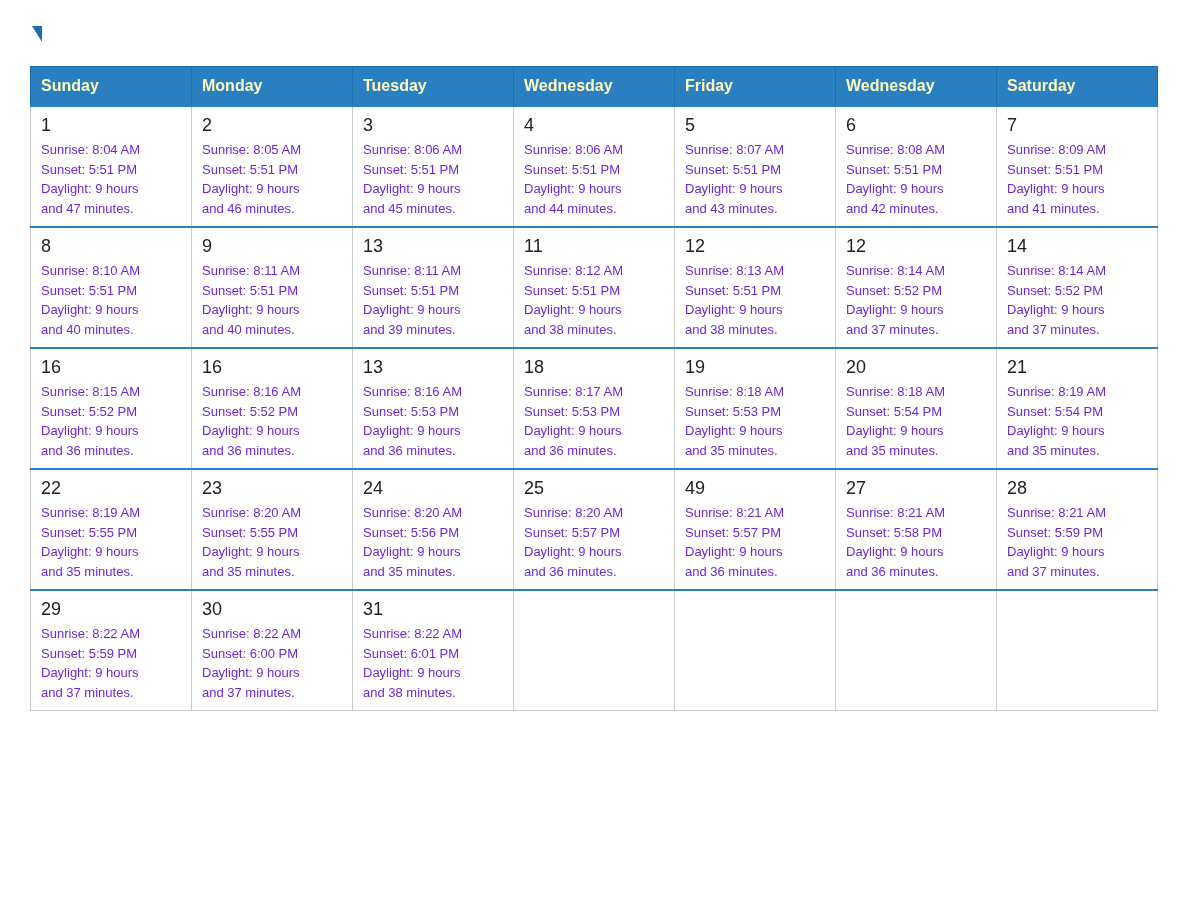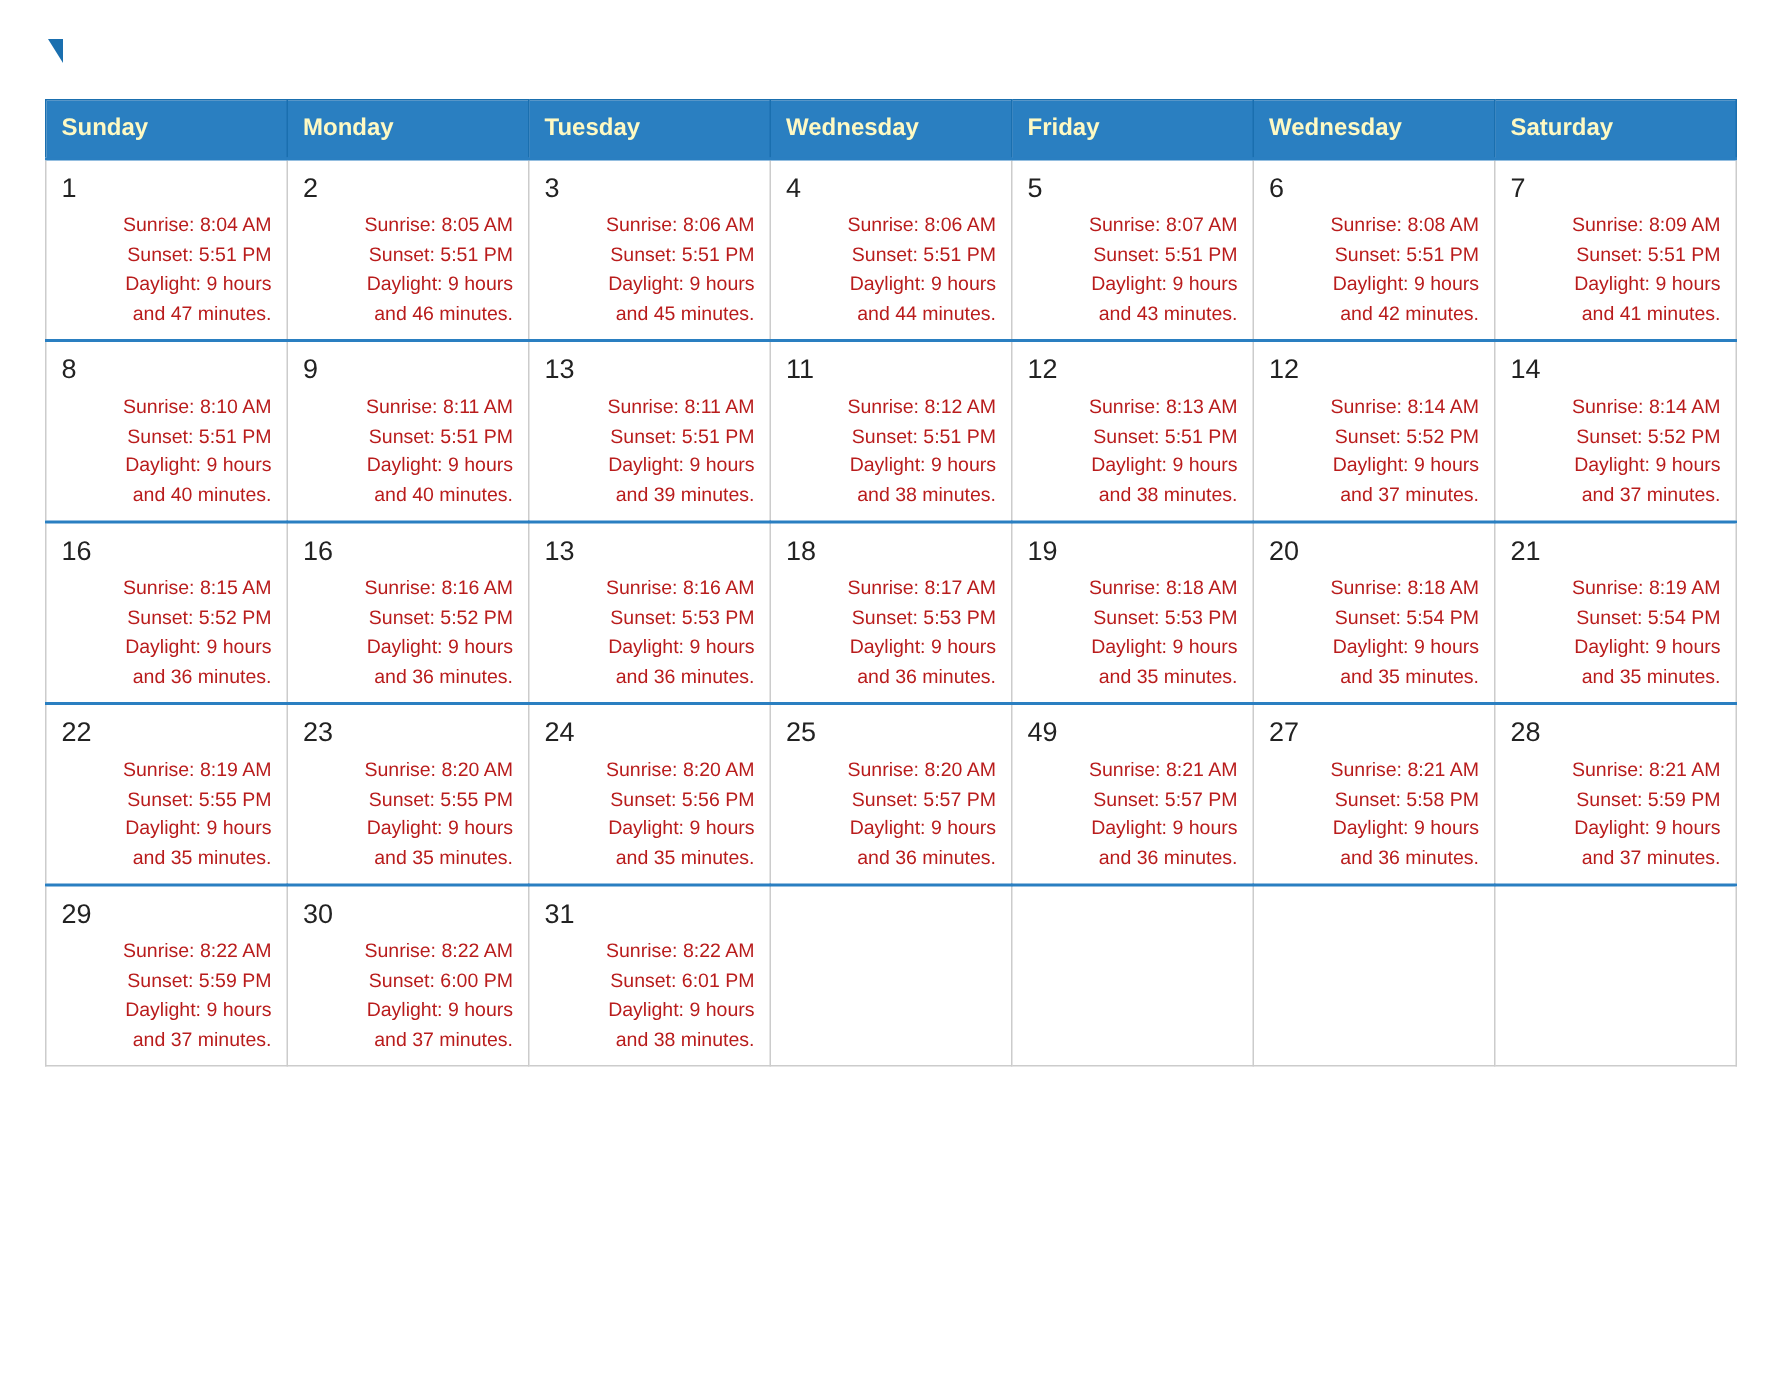--- a/index.html
+++ b/index.html
@@ -86,23 +86,22 @@
       border-top: 2px solid #2a7fc1;
     }
     .day-number {
       font-size: 18px;
       font-weight: normal;
       color: #222;
       margin-bottom: 4px;
     }
     .day-info {
       font-size: 13px;
-      color: #b91c1c;
+      color: #6d28d9;
       line-height: 1.5;
-      text-align: right;
     }
     .empty-cell {
       background: #fff;
     }
   </style>
 </head>
 <body>
 
 <div class="header">
   <div class="logo">

